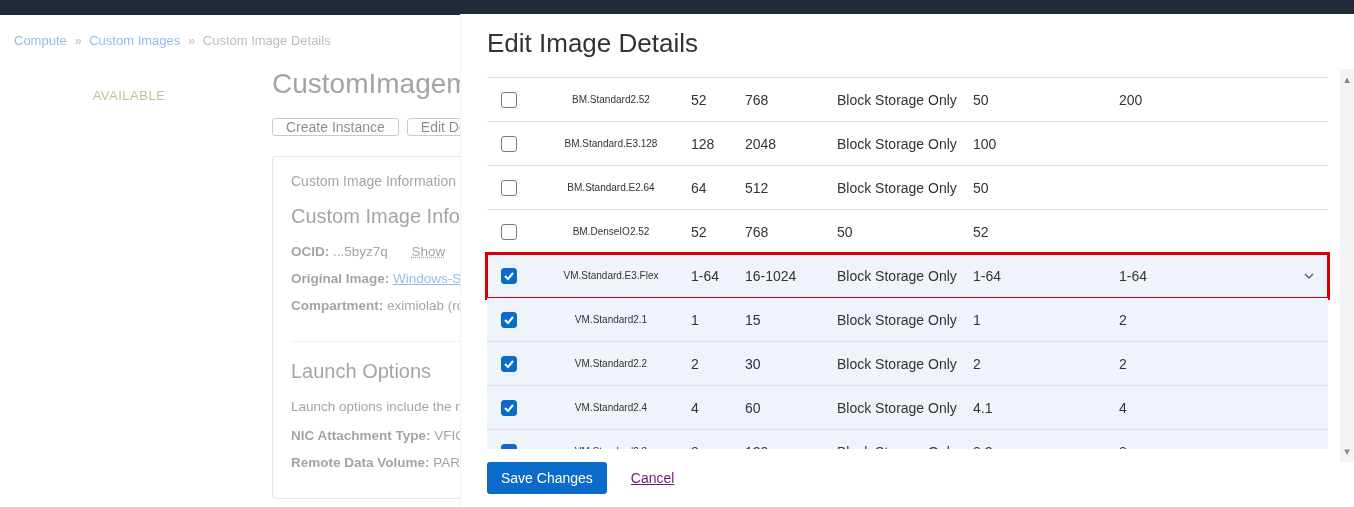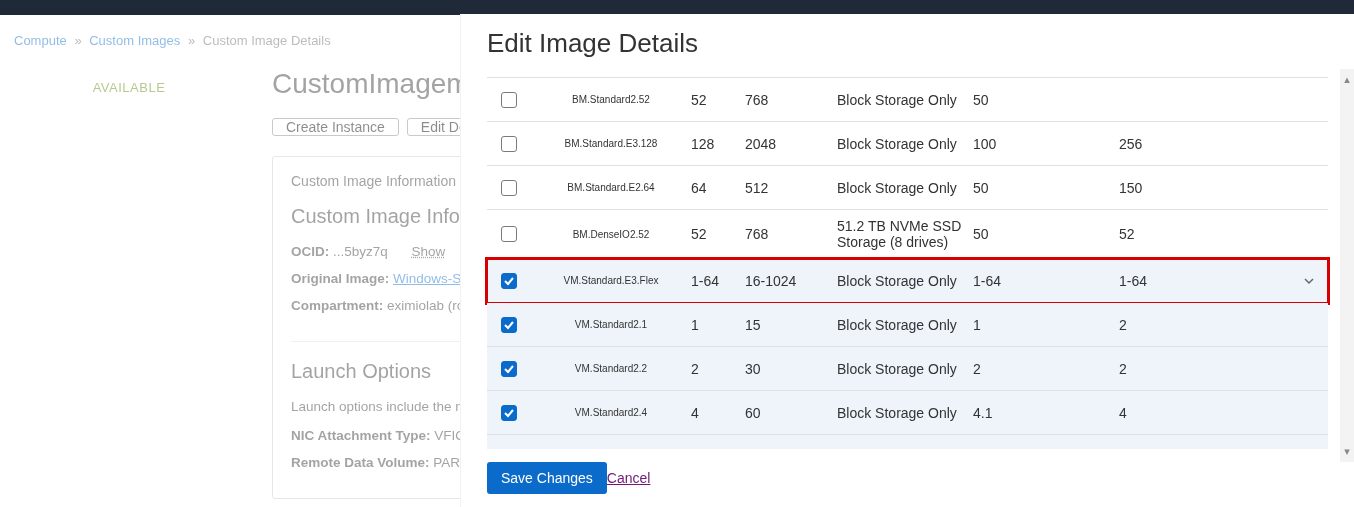--- a/index.html
+++ b/index.html
@@ -29,21 +29,21 @@
     .breadcrumbs .sep { color: #6a6a6a; margin: 0 4px; }
     .breadcrumbs .current { color: #6a6a6a; }
 
     .layout { display: flex; gap: 28px; }
     .left-col { width: 230px; display: flex; flex-direction: column; align-items: center; }
     .image-tile {
       width: 230px; height: 230px; background: #6a9e1f; color: #fff;
       display: flex; align-items: center; justify-content: center;
       font-size: 100px; font-weight: 700; letter-spacing: 2px;
     }
-    .status { color: #5a8a00; font-size: 13px; margin-top: 12px; letter-spacing: .5px; }
+    .status { color: #5a8a00; font-size: 13px; margin-top: 20px; letter-spacing: .5px; }
 
     .right-col { flex: 1; }
     h1 { font-size: 28px; font-weight: 400; margin-bottom: 18px; color: #333; }
     .btn-row { display: flex; gap: 8px; margin-bottom: 20px; }
     .btn {
       border: 1px solid #888; background: #fff; border-radius: 3px;
       padding: 0 13px; font-size: 14px; cursor: pointer;
     }
     .panel {
       border: 1px solid #c9c9c9; border-radius: 3px; padding: 16px 18px;
@@ -92,21 +92,21 @@
     .chk-box.checked { background:#0b6bcb; border-color:#0b6bcb; }
     .chk-box.checked svg { display:block; }
     .chk-box svg { display:none; }
     .highlight-row {
       outline: 3px solid #d70000;
       outline-offset: -1px;
       background: #eef4fa;
     }
     .modal-footer {
       padding: 12px 26px 14px;
-      display: flex; align-items: center; 
+      display: flex; align-items: center; gap: 24px;
       border-top: 1px solid transparent;
     }
     .btn-primary {
       background: #0b6bcb; color:#fff; border:none; border-radius:3px;
       padding: 8px 14px; font-size:14px; cursor:pointer;
     }
     .btn-cancel { color:#701a75; text-decoration: underline; cursor:pointer; font-size:14px; background:none; border:none; }
 
     
     .modal-scrollbar {
@@ -188,54 +188,52 @@
     <div class="modal-body-inner" id="shape-list">
         <div class="shape-row">
           <div class="chk">
             <span class="chk-box"></span>
           </div>
           <div class="name">BM.Standard2.52</div>
           <div>52</div>
           <div>768</div>
           <div>Block Storage Only</div>
           <div>50</div>
+          <div>200</div>
           <div class="chev"></div>
         </div>
         <div class="shape-row">
           <div class="chk">
             <span class="chk-box"></span>
           </div>
           <div class="name">BM.Standard.E3.128</div>
           <div>128</div>
           <div>2048</div>
           <div>Block Storage Only</div>
           <div>100</div>
-          <div>256</div>
           <div class="chev"></div>
         </div>
         <div class="shape-row">
           <div class="chk">
             <span class="chk-box"></span>
           </div>
           <div class="name">BM.Standard.E2.64</div>
           <div>64</div>
           <div>512</div>
           <div>Block Storage Only</div>
           <div>50</div>
-          <div>150</div>
           <div class="chev"></div>
         </div>
         <div class="shape-row">
           <div class="chk">
             <span class="chk-box"></span>
           </div>
           <div class="name">BM.DenseIO2.52</div>
           <div>52</div>
           <div>768</div>
-          <div>51.2 TB NVMe SSD Storage (8 drives)</div>
           <div>50</div>
           <div>52</div>
           <div class="chev"></div>
         </div>
         <div class="shape-row selected highlight-row">
           <div class="chk">
             <span class="chk-box checked">
               <svg width="10" height="10" viewBox="0 0 10 10">
                 <path d="M1 5 L4 8 L9 2" stroke="#fff" stroke-width="2" fill="none"></path>
               </svg>

